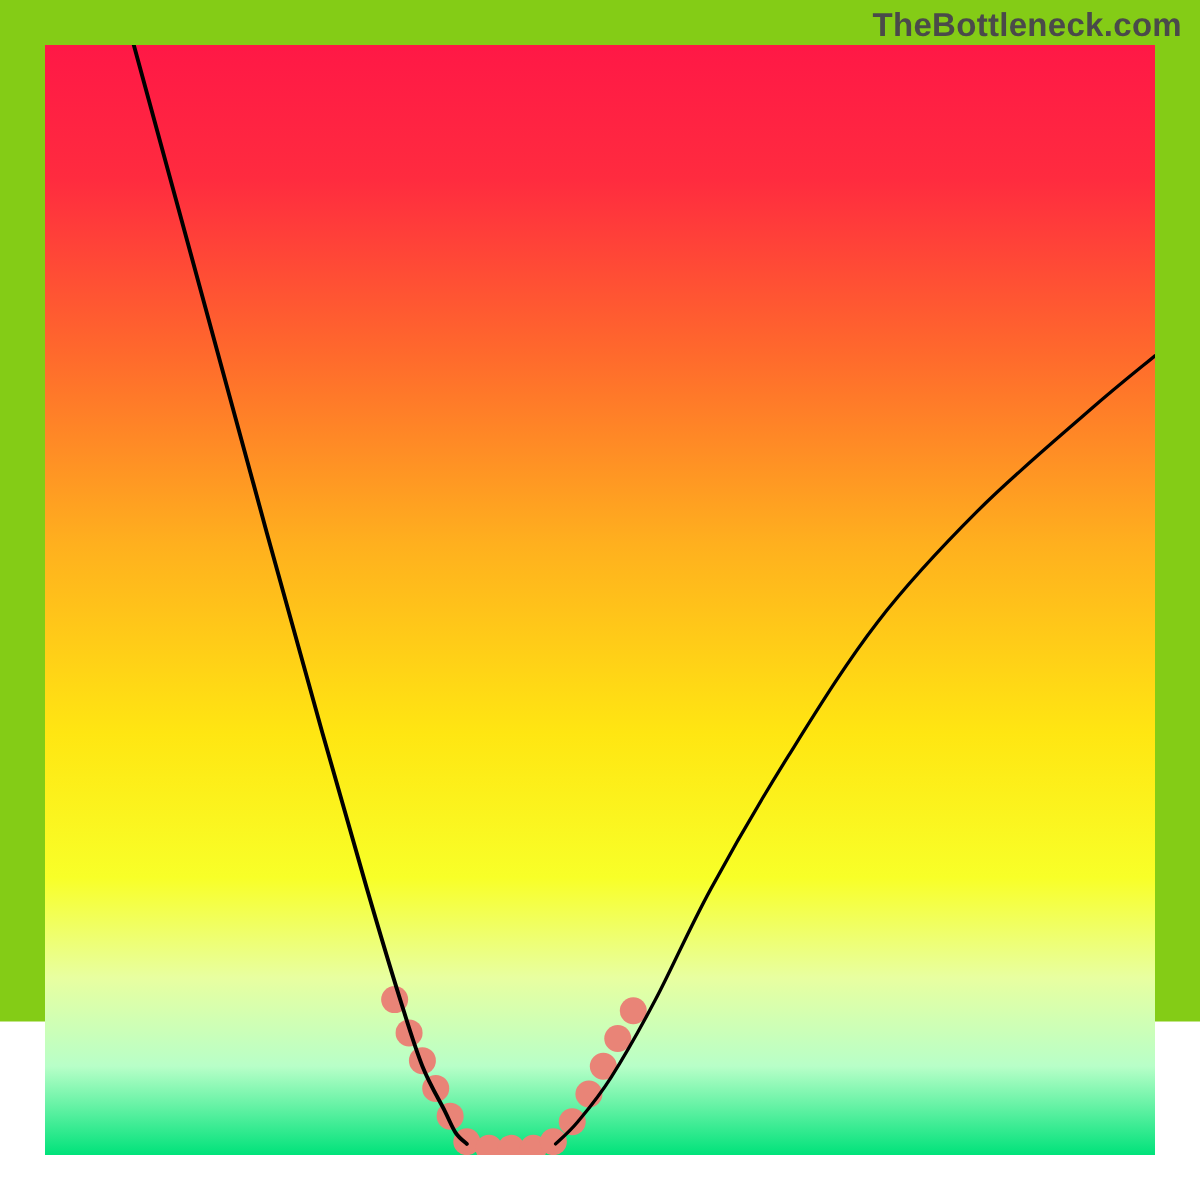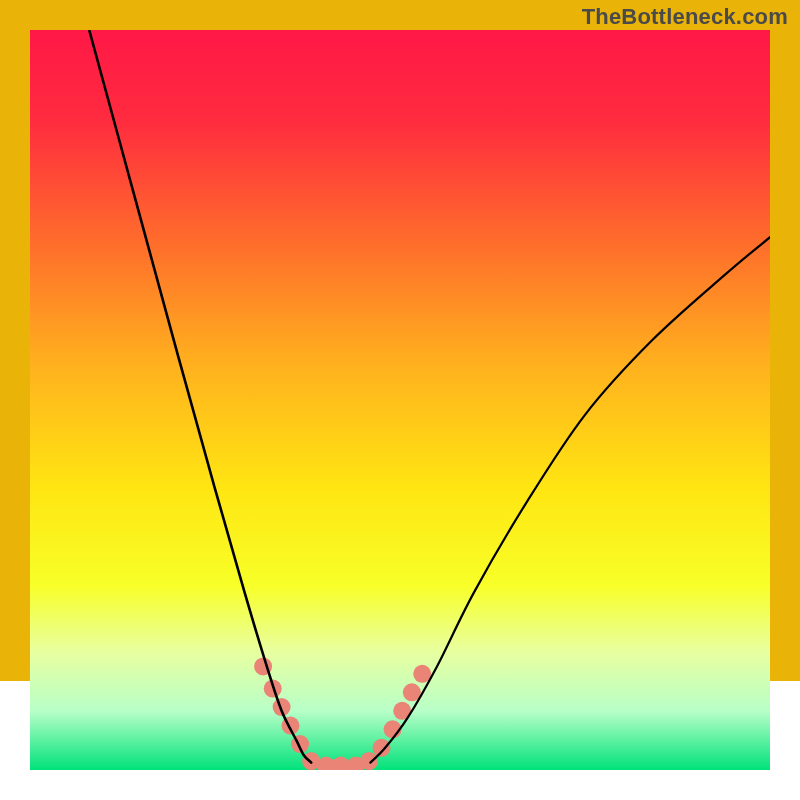--- a/index.html
+++ b/index.html
@@ -6,21 +6,21 @@
     margin: 0;
     padding: 0;
     width: 800px;
     height: 800px;
     overflow: hidden;
     font-family: Arial, Helvetica, sans-serif;
   }
   .frame {
     width: 800px;
     height: 681px;
-    background: #eab308;
+    background: #84cc16;
     position: relative;
   }
   .watermark {
     position: absolute;
     top: 4px;
     right: 12px;
     color: #4a4a4a;
     font-size: 22px;
     font-weight: 600;
     letter-spacing: 0.2px;

